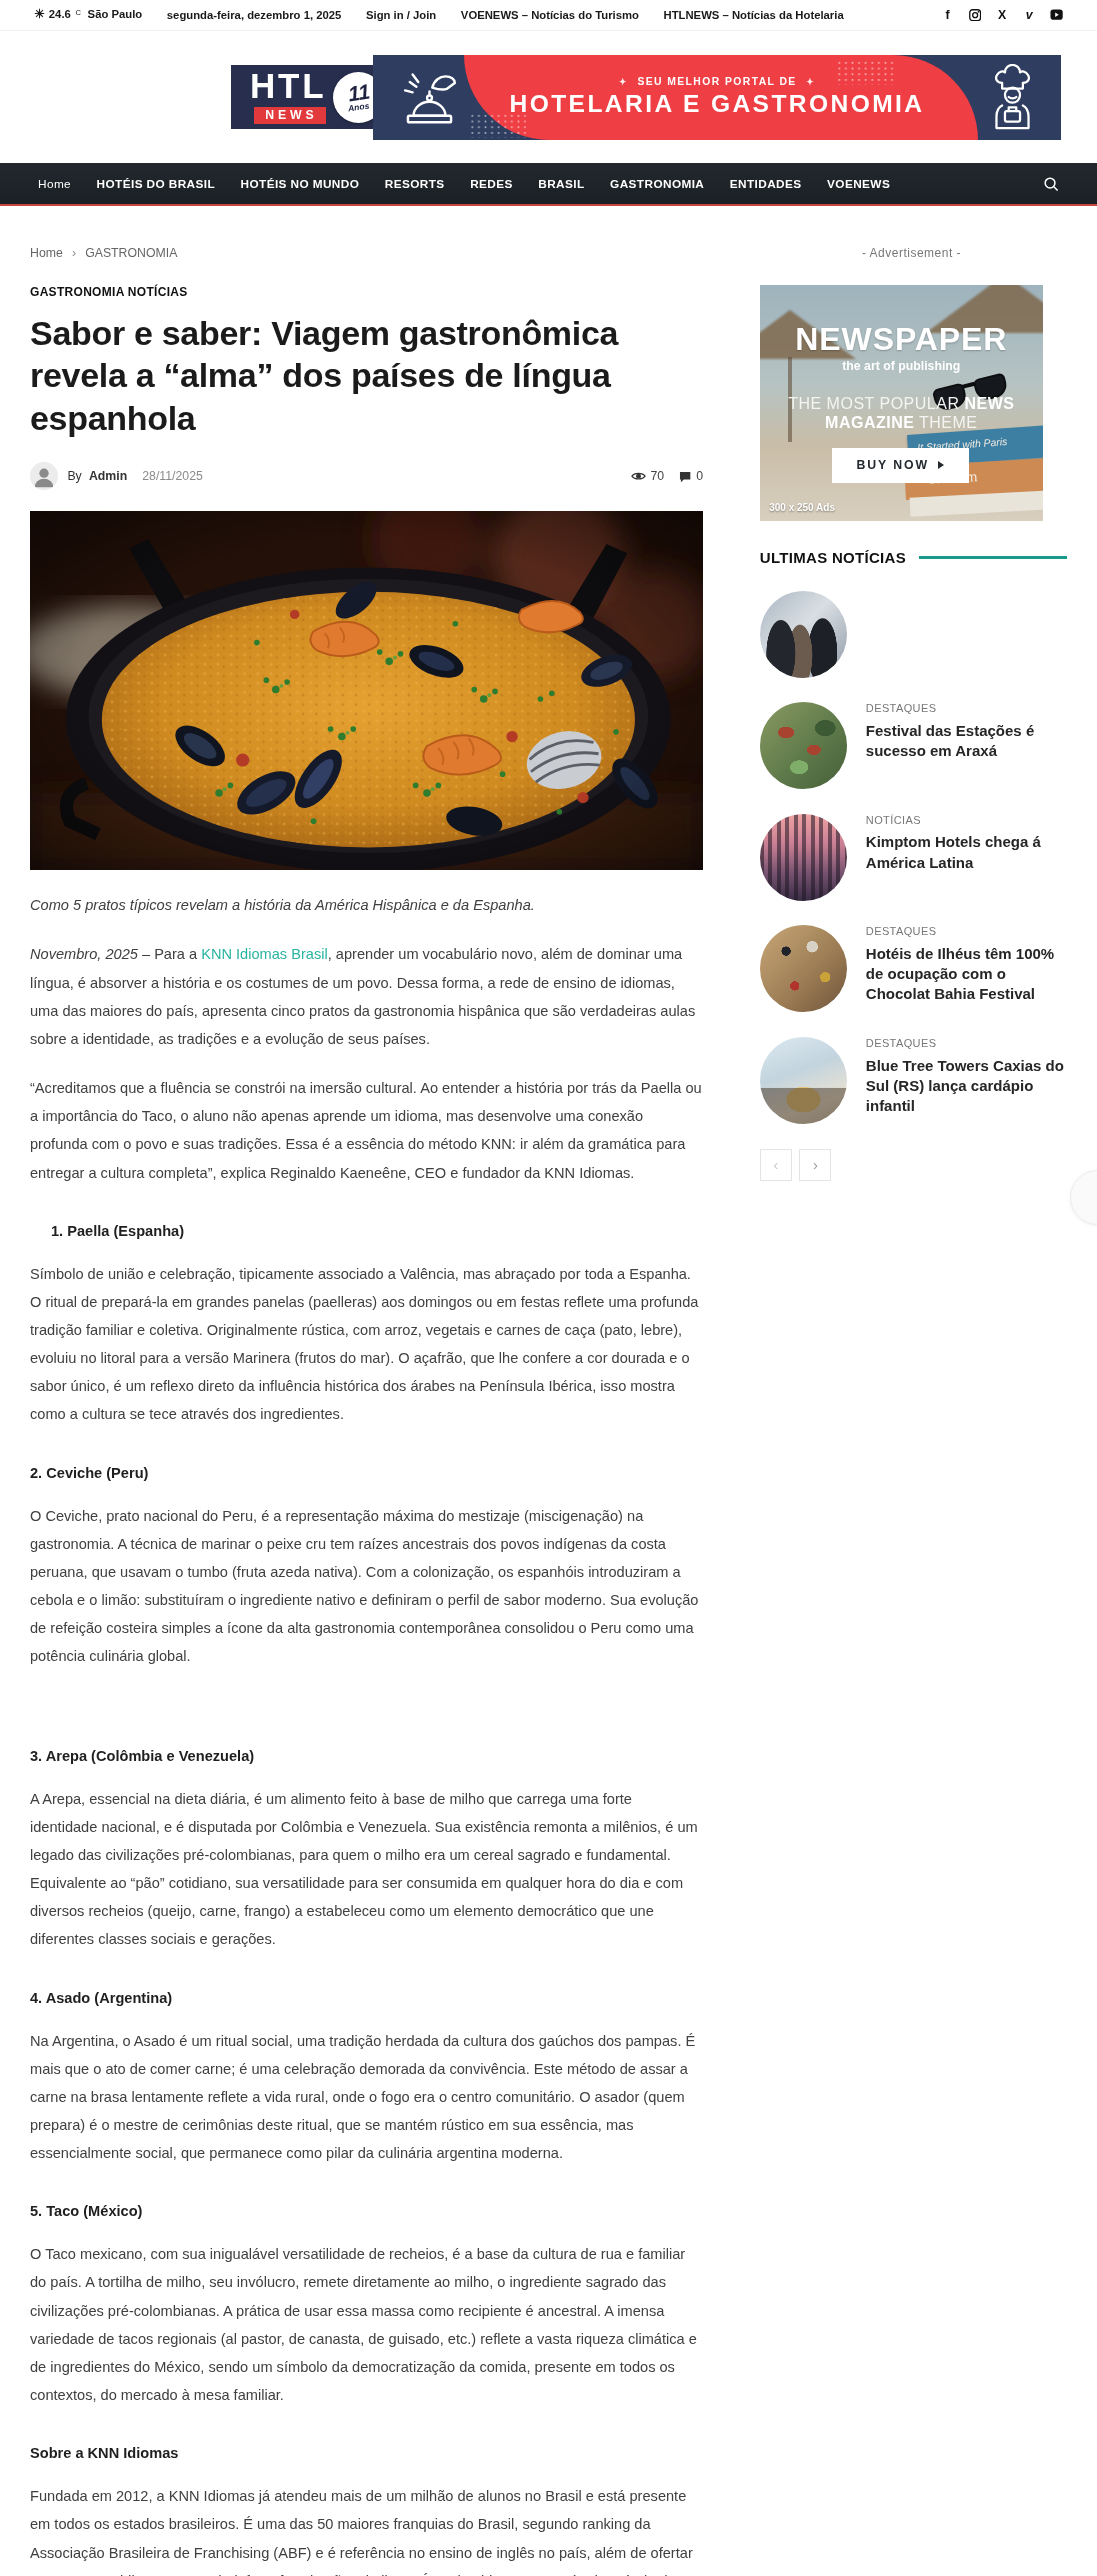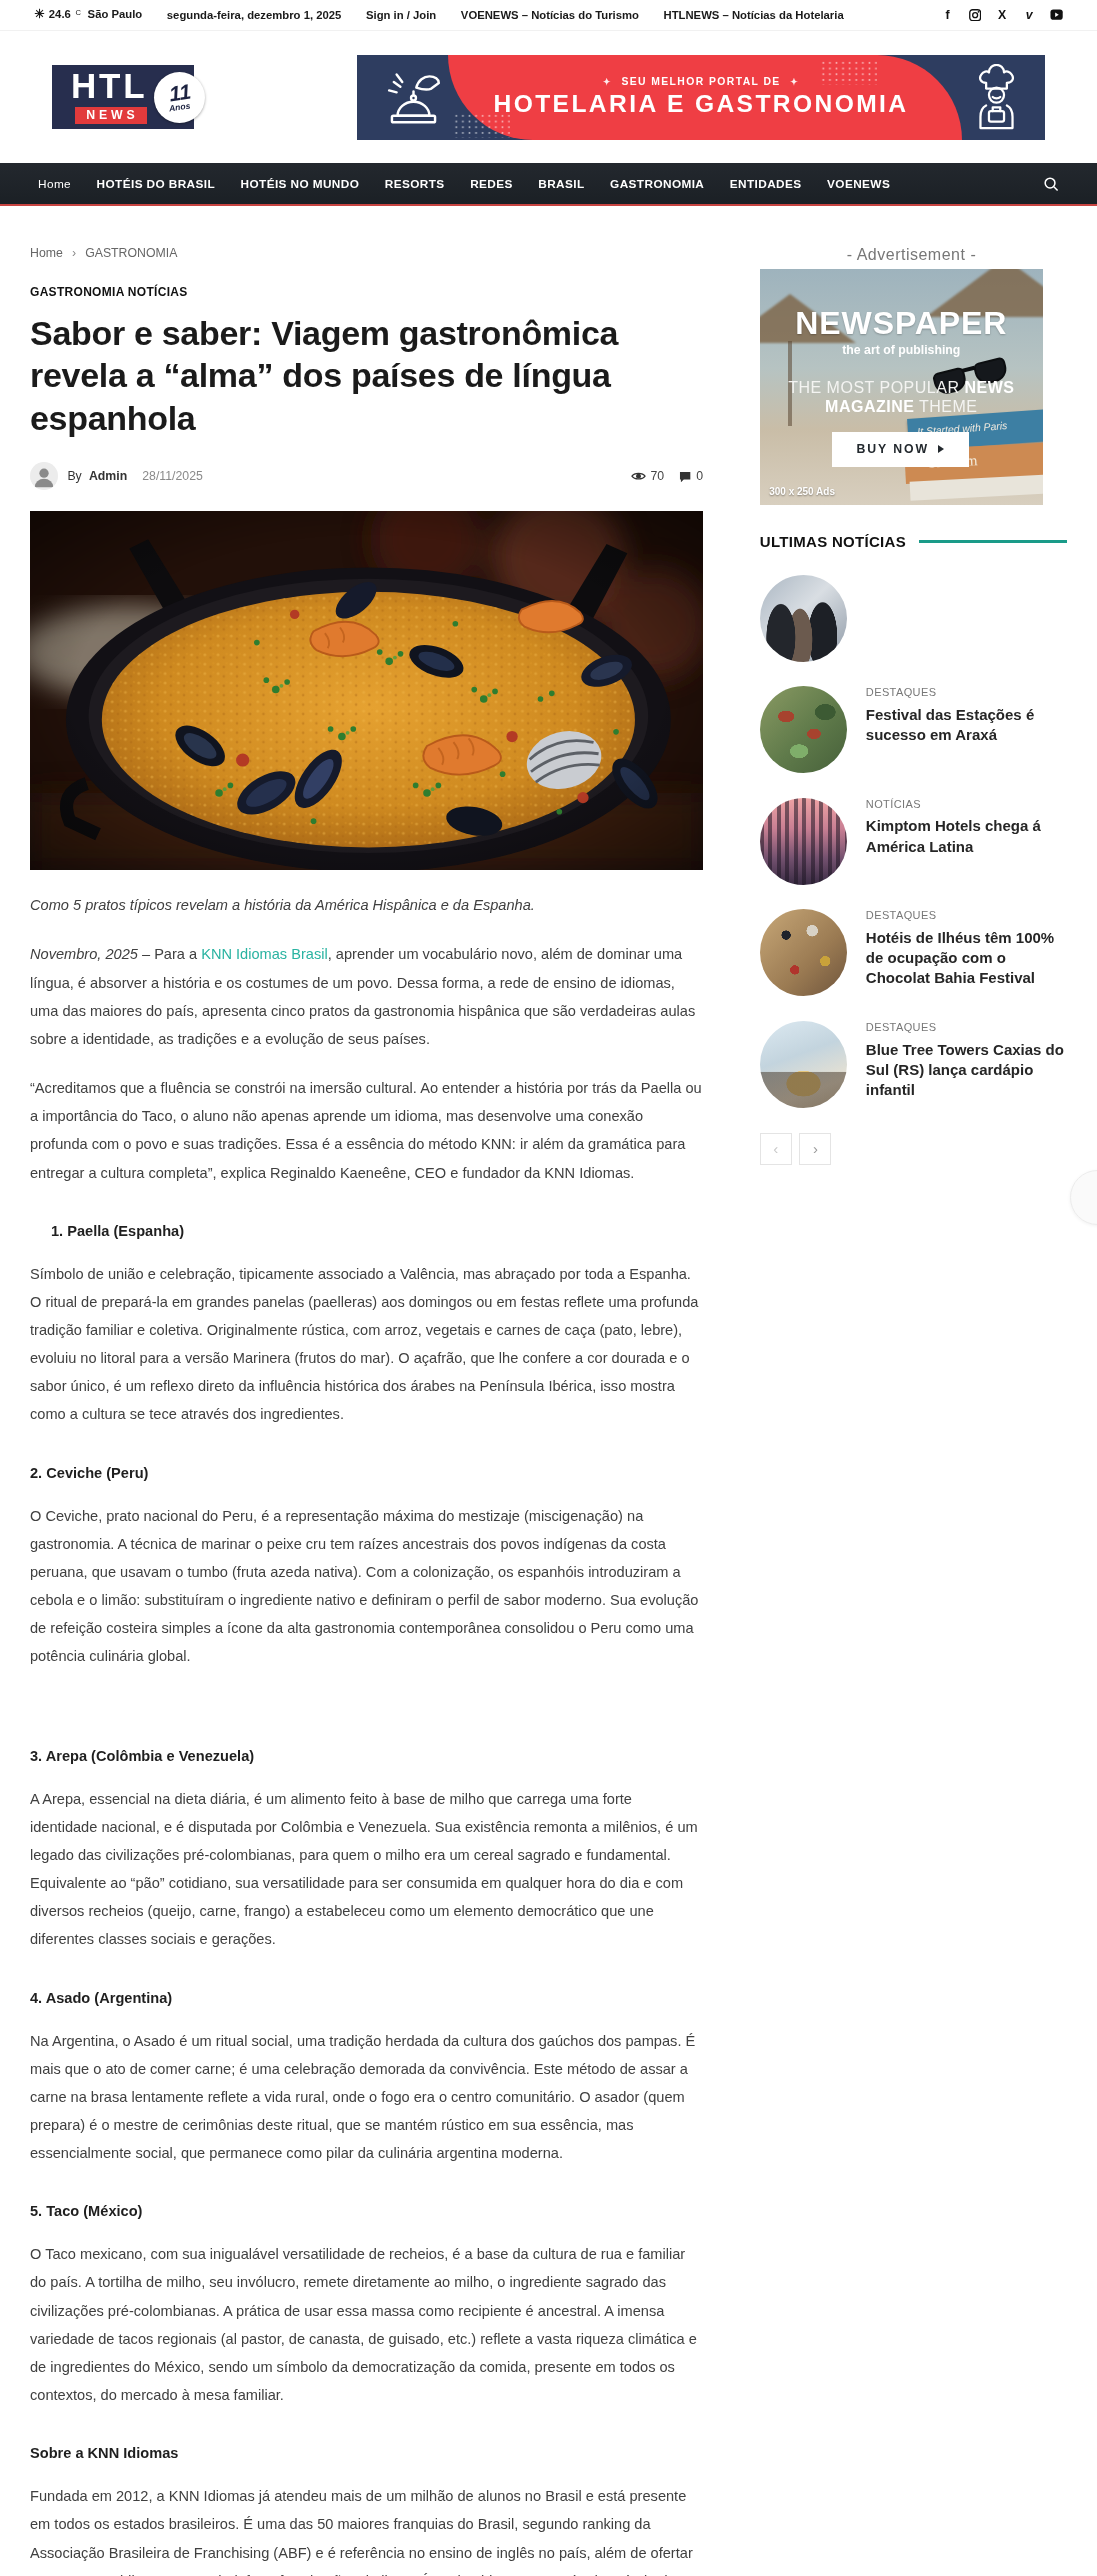--- a/index.html
+++ b/index.html
@@ -16,21 +16,21 @@
   .tb-left { display:flex; align-items:center; gap:24.6px; }
   .tb-weather { display:flex; align-items:flex-start; gap:3.8px; }
   .tb-weather .sun { font-size:12.3px; line-height:13.2px; }
   .tb-weather sup { font-size:7.6px; font-weight:400; margin:0 2.8px 0 0.9px; }
   .tb-social { margin-left:auto; display:flex; align-items:center; gap:14px; }
   .tb-social .sicon { display:inline-flex; width:13.2px; height:13.2px; align-items:center; justify-content:center;
     font-size:12.3px; font-weight:700; color:#111; }
   .tb-social svg { display:block; }
 
   
-  .header { height:132px; display:flex; align-items:center; justify-content:space-between; padding:0 52px; }
+  .header { height:132px; display:flex; align-items:center; justify-content:flex-end; padding:0 36px; }
   .logo { position:relative; width:142px; height:64px; background:#272e4e; display:block; }
   .logo-htl { position:absolute; left:19px; top:0.9px; color:#fff; font-size:35px; font-weight:700; letter-spacing:2.8px; }
   .logo-news { position:absolute; left:23px; bottom:4.7px; background:#e23a3c; color:#fff;
     font-size:12.3px; font-weight:700; letter-spacing:3.8px; padding:1.9px 8.5px 1.9px 11.3px; }
   .logo-badge { position:absolute; right:-11.3px; top:6.6px; width:51px; height:51px; background:#fff; border-radius:50%;
     display:flex; flex-direction:column; align-items:center; justify-content:center; box-shadow:0 0.9px 2.8px rgba(0,0,0,.35); }
   .logo-badge b { font-size:21px; font-style:italic; color:#1c2240; line-height:19px; transform:rotate(-8deg); }
   .logo-badge i { font-size:8.5px; font-weight:700; color:#1c2240; transform:rotate(-8deg); }
 
   .banner { position:relative; width:688px; height:85px; background:#2e3d60; overflow:hidden; display:block; }
@@ -80,21 +80,21 @@
   .caption { font-size:14px; font-style:italic; color:#444; margin:15px 0 5.7px; }
 
   .article p { font-size:14.6px; line-height:1.93; color:#404040; margin:21px 0; }
   .article p.intro i { color:#404040; }
   .article a.knn-link { color:#29b3a1; }
   .article h3 { font-size:14.6px; font-weight:700; color:#1f1f1f; margin:36px 0 5.7px; }
   .article h3.ol-item { padding-left:21px; }
   .article h3.gap-lg { margin-top:77px; }
 
   
-  .ad-label { text-align:center; font-size:16px; color:#777; letter-spacing:0.5px; margin-bottom:5px; font-weight:400; }
+  .ad-label { text-align:center; font-size:12px; color:#777; letter-spacing:0.5px; margin-bottom:25px; font-weight:400; }
   .ad-box { position:relative; width:283px; height:236px; margin:0 auto 0 3.8px; overflow:hidden; cursor:pointer;
     background:linear-gradient(180deg,#9eb3bd 0%,#b6c3c2 42%,#c9bda7 68%,#d8cfbf 100%); }
   .umb { position:absolute; width:0; height:0; border-left:66px solid transparent; border-right:66px solid transparent;
     border-bottom:49px solid rgba(122,94,62,.75); filter:blur(0.9px); }
   .umb.u1 { left:-36px; top:24.6px; }
   .umb.u2 { right:-28px; top:-5.7px; transform:scale(1.2); }
   .umb-pole { position:absolute; width:3.8px; height:85px; background:rgba(90,70,50,.55); }
   .umb-pole.p1 { left:28px; top:72px; }
   .book { position:absolute; }
   .bk1 { right:-7.6px; bottom:59px; width:142px; height:32px; background:#3d7fa3; transform:rotate(-4deg);

